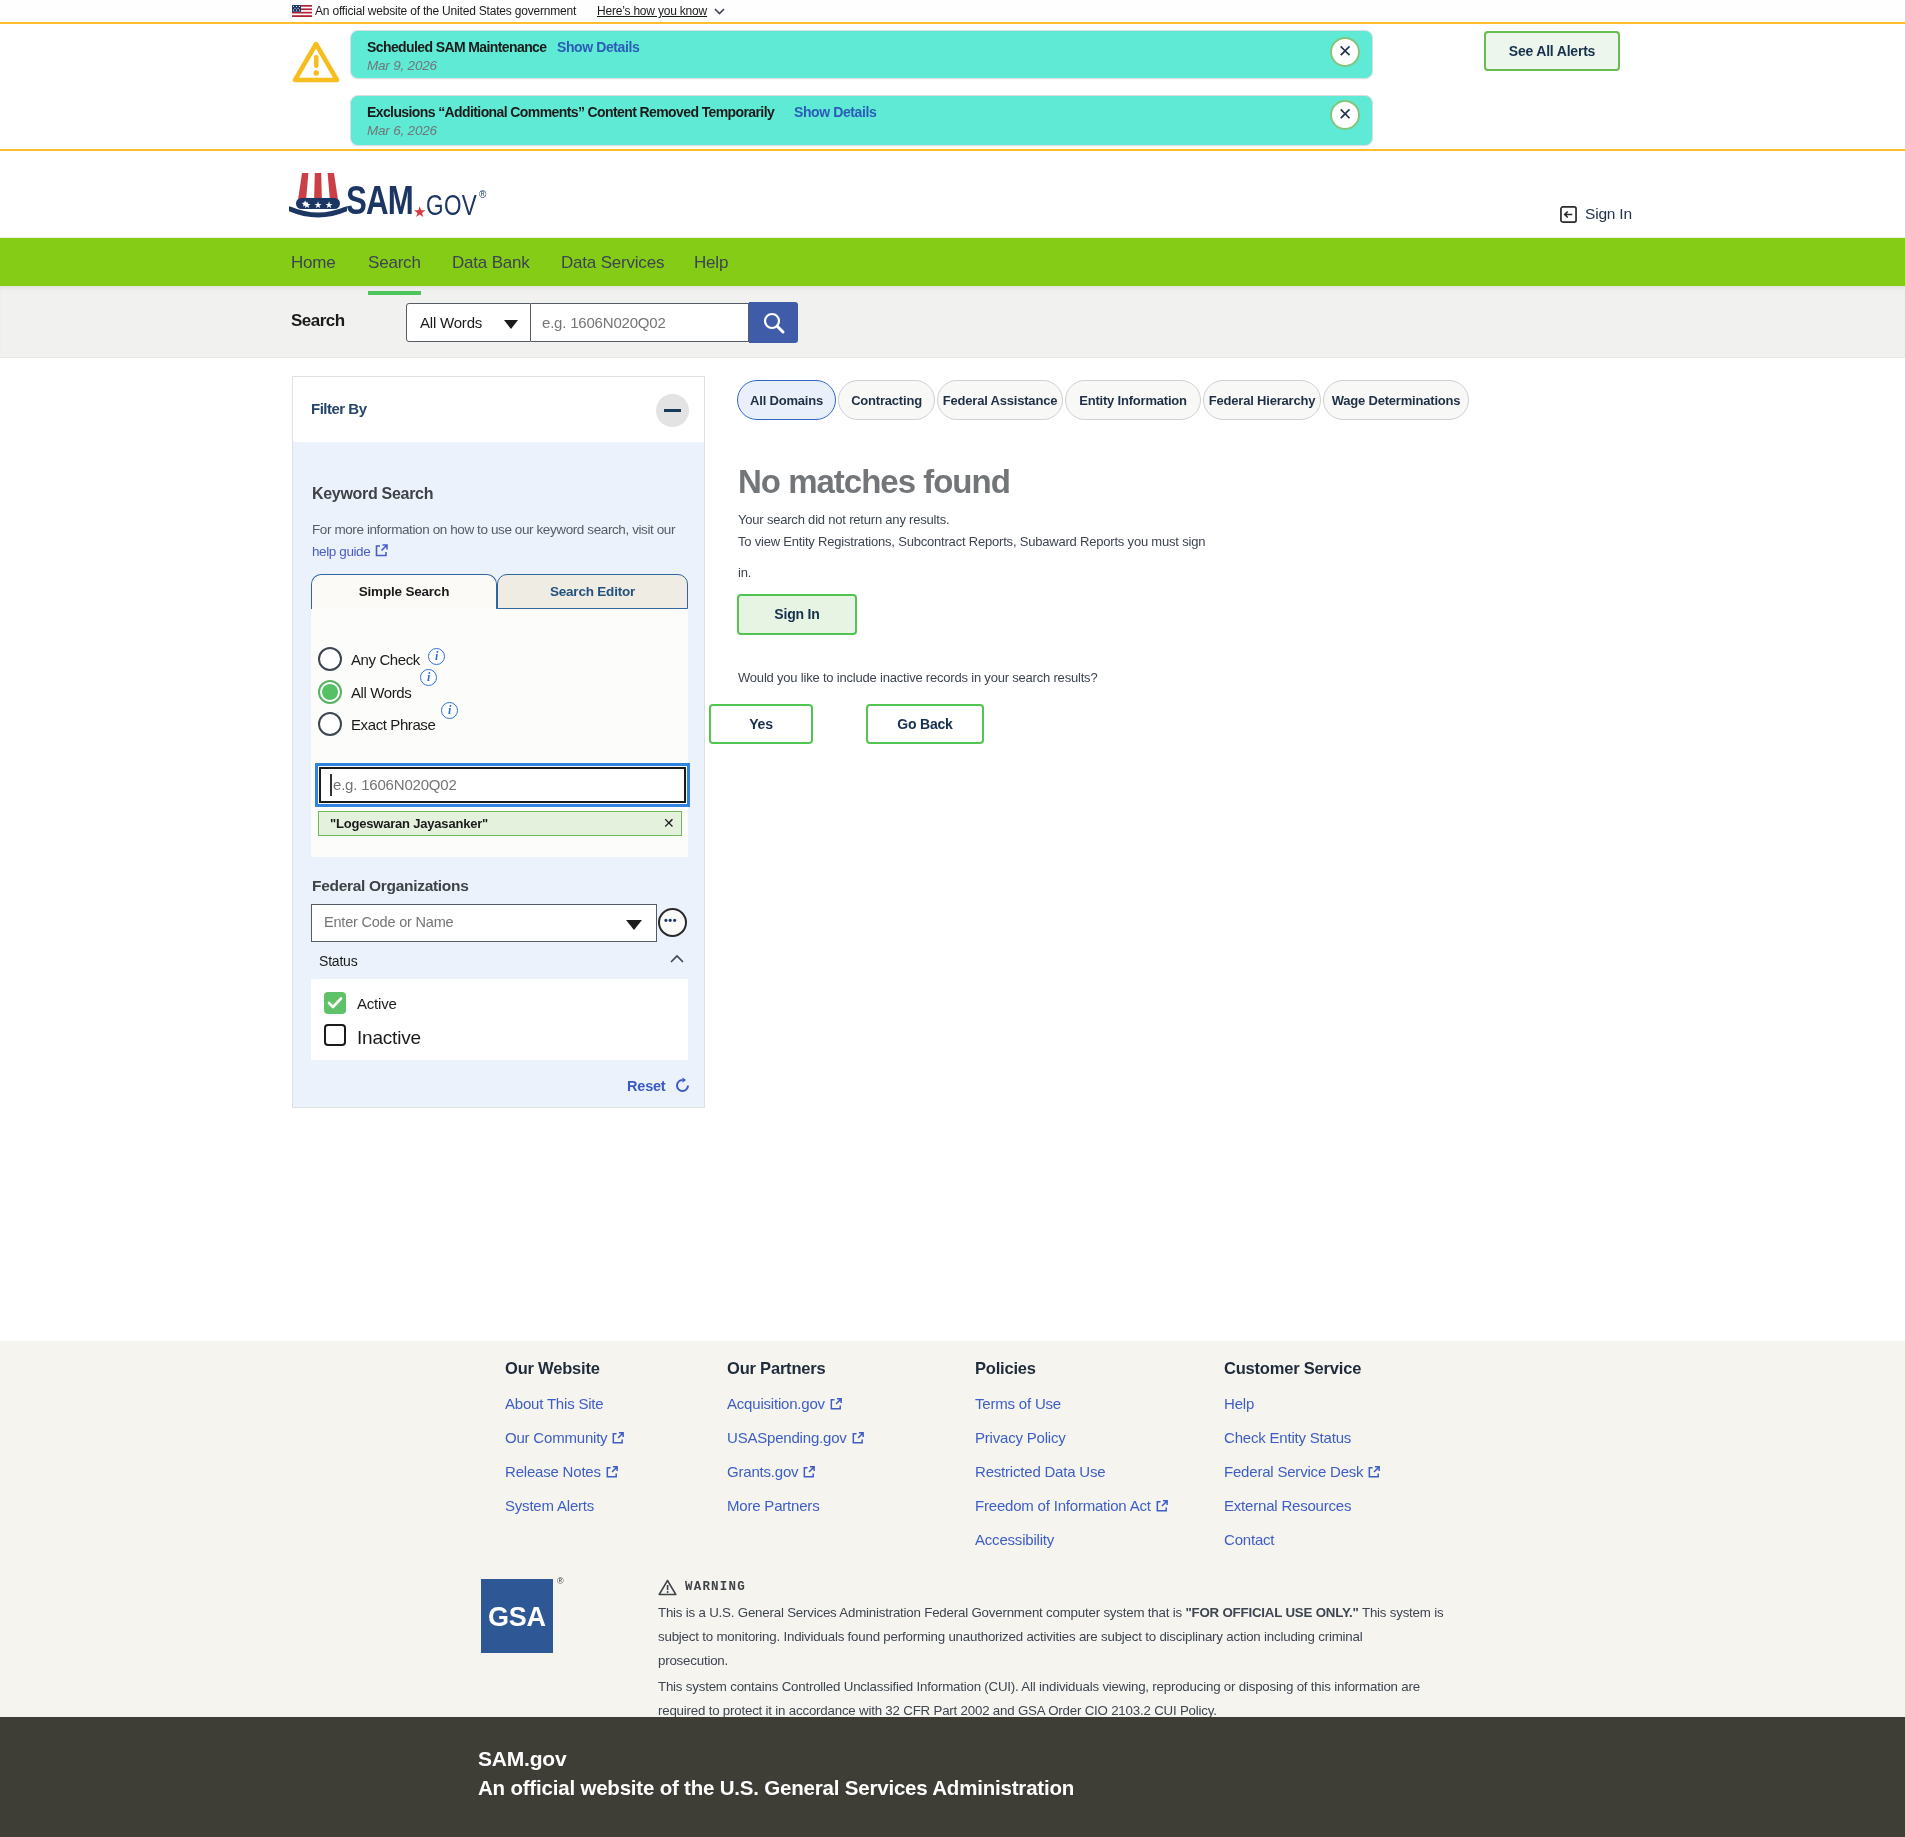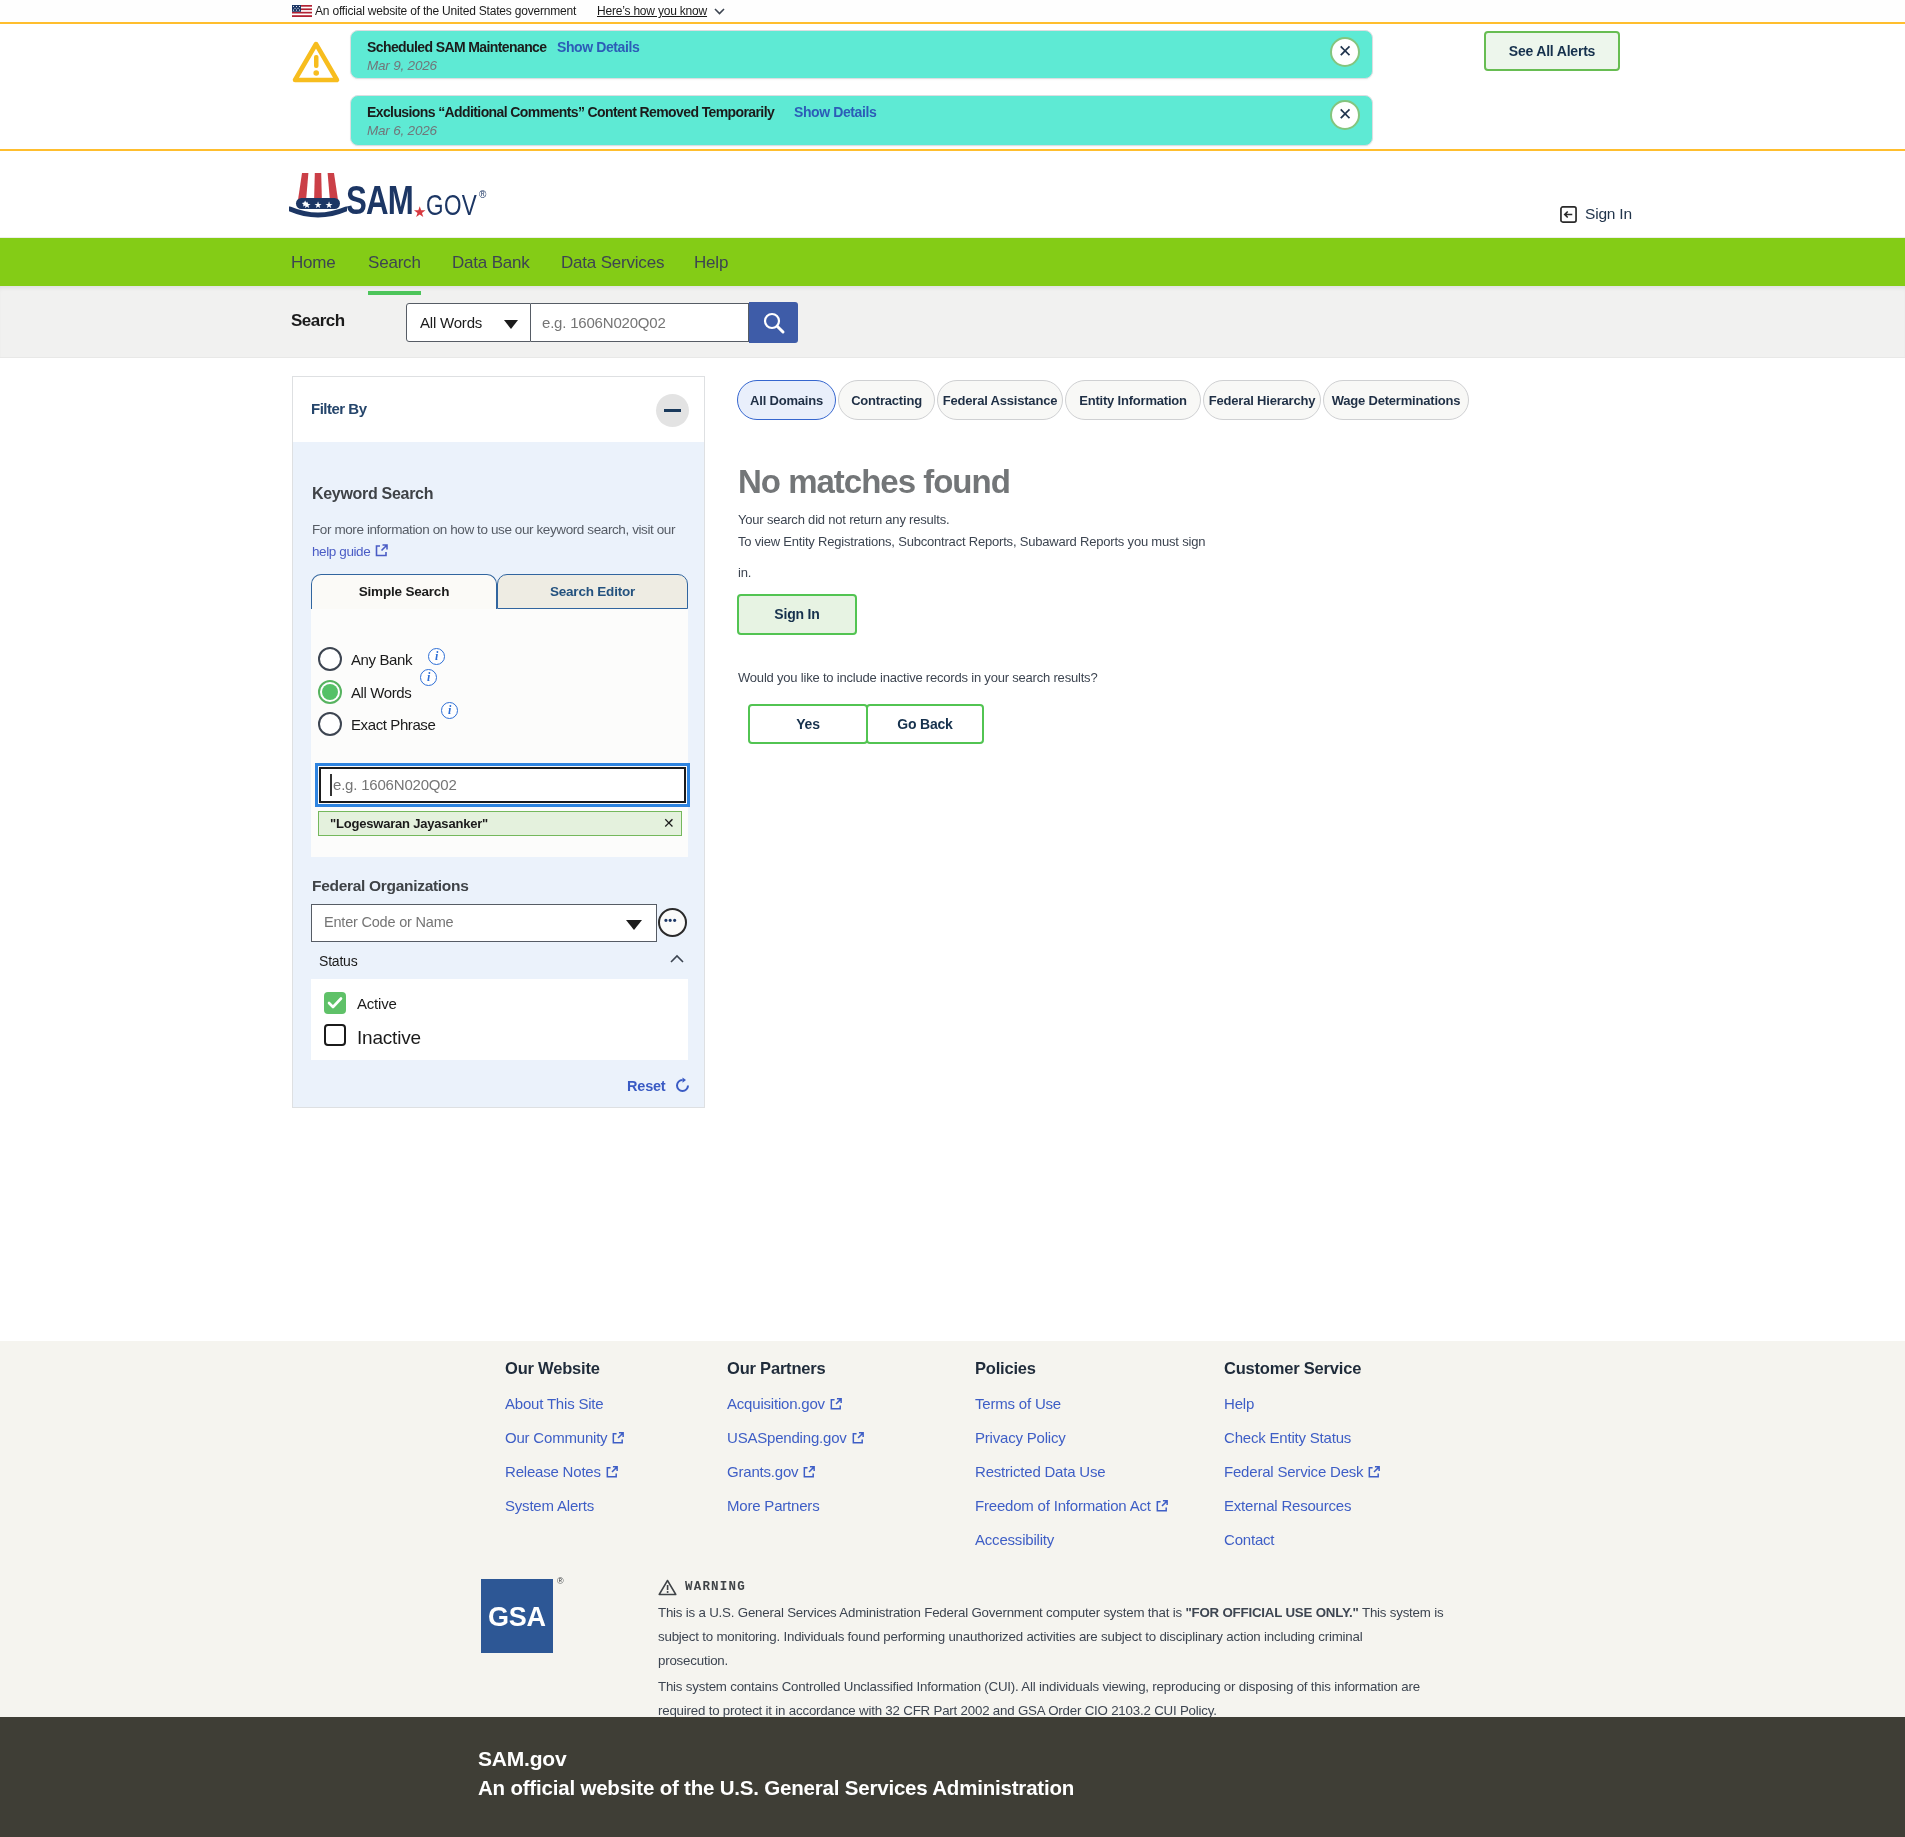--- a/index.html
+++ b/index.html
@@ -161,21 +161,21 @@
         <path d="M6 3 H2.5 V12.5 H12 V9" fill="none" stroke="#4a5cc5" stroke-width="1.6"></path>
         <path d="M8.5 2 H13 V6.5 M13 2 L7.5 7.5" fill="none" stroke="#4a5cc5" stroke-width="1.6"></path>
       </svg></div>
 
   <div class="abs" style="left:18px;top:197px;width:186px;height:35px;background:#fbfaf7;border:1px solid #31659f;border-bottom:none;border-radius:10px 10px 0 0;text-align:center;line-height:34px;font-size:13.5px;font-weight:bold;color:#1b1b1b;">Simple Search</div>
   <div class="abs" style="left:204px;top:197px;width:191px;height:35px;background:#eeece3;border:1px solid #31659f;border-radius:10px 10px 0 0;text-align:center;line-height:34px;font-size:13.5px;font-weight:bold;color:#24527f;">Search Editor</div>
 
   <div class="abs" style="left:18px;top:232px;width:377px;height:248px;background:#fcfcfb;"></div>
 
   <div class="abs" style="left:25px;top:270px;width:24px;height:24px;border:2px solid #3d4551;border-radius:50%;background:#fff;"></div>
-  <span class="abs" style="left:58px;top:274px;font-size:15px;color:#1b1b1b;letter-spacing:-0.4px;">Any Bank</span>
+  <span class="abs" style="left:58px;top:274px;font-size:15px;color:#1b1b1b;letter-spacing:-0.4px;">Any Check</span>
   <div class="abs" style="left:25px;top:303px;width:24px;height:24px;border:2px solid #56b35f;border-radius:50%;background:#fff;">
       <div class="abs" style="left:2px;top:2px;width:16px;height:16px;border-radius:50%;background:#55c167;"></div>
     </div>
   <span class="abs" style="left:58px;top:307px;font-size:15px;color:#1b1b1b;letter-spacing:-0.4px;">All Words</span>
   <div class="abs" style="left:25px;top:335px;width:24px;height:24px;border:2px solid #3d4551;border-radius:50%;background:#fff;"></div>
   <span class="abs" style="left:58px;top:339px;font-size:15px;color:#1b1b1b;letter-spacing:-0.4px;">Exact Phrase</span>
   <div class="info" style="left:135px;top:271px;">i</div>
   <div class="info" style="left:127px;top:292px;">i</div>
   <div class="info" style="left:148px;top:325px;">i</div>
 
@@ -226,21 +226,21 @@
   <div class="pill" style="width:126px;">Federal Assistance</div>
   <div class="pill" style="width:136px;">Entity Information</div>
   <div class="pill" style="width:118px;">Federal Hierarchy</div>
   <div class="pill" style="width:146px;">Wage Determinations</div>
 </div>
 <div class="abs" style="left:738px;top:463px;font-size:33px;font-weight:bold;color:#737678;letter-spacing:-1px;">No matches found</div>
 <div class="abs" style="left:738px;top:512px;font-size:13px;color:#3d4551;">Your search did not return any results.</div>
 <div class="abs" style="left:738px;top:526px;font-size:13px;color:#3d4551;line-height:31px;">To view Entity Registrations, Subcontract Reports, Subaward Reports you must sign<br>in.</div>
 <div class="abs greenbtn" style="left:737px;top:594px;width:120px;height:41px;background:#e7f3e3;">Sign In</div>
 <div class="abs" style="left:738px;top:670px;font-size:13px;color:#3d4551;">Would you like to include inactive records in your search results?</div>
-<div class="abs greenbtn" style="left:748px;top:704px;width:120px;">Yes</div>
+<div class="abs greenbtn" style="left:709px;top:704px;width:104px;">Yes</div>
 <div class="abs greenbtn" style="left:866px;top:704px;width:118px;">Go Back</div>
 
 <div class="abs" style="left:0;top:1341px;width:1905px;height:376px;background:#f5f4ef;">
   <div class="fcol" style="left:481px;margin-left:24px;">
     <div class="fh">Our Website</div>
     <div class="fl">About This Site</div>
     <div class="fl">Our Community <svg class="ext" width="14" height="14" viewBox="0 0 15 15">
           <path d="M6 3 H2.5 V12.5 H12 V9" fill="none" stroke="#3e5ec6" stroke-width="1.6"></path>
           <path d="M8.5 2 H13 V6.5 M13 2 L7.5 7.5" fill="none" stroke="#3e5ec6" stroke-width="1.6"></path>
         </svg></div>

